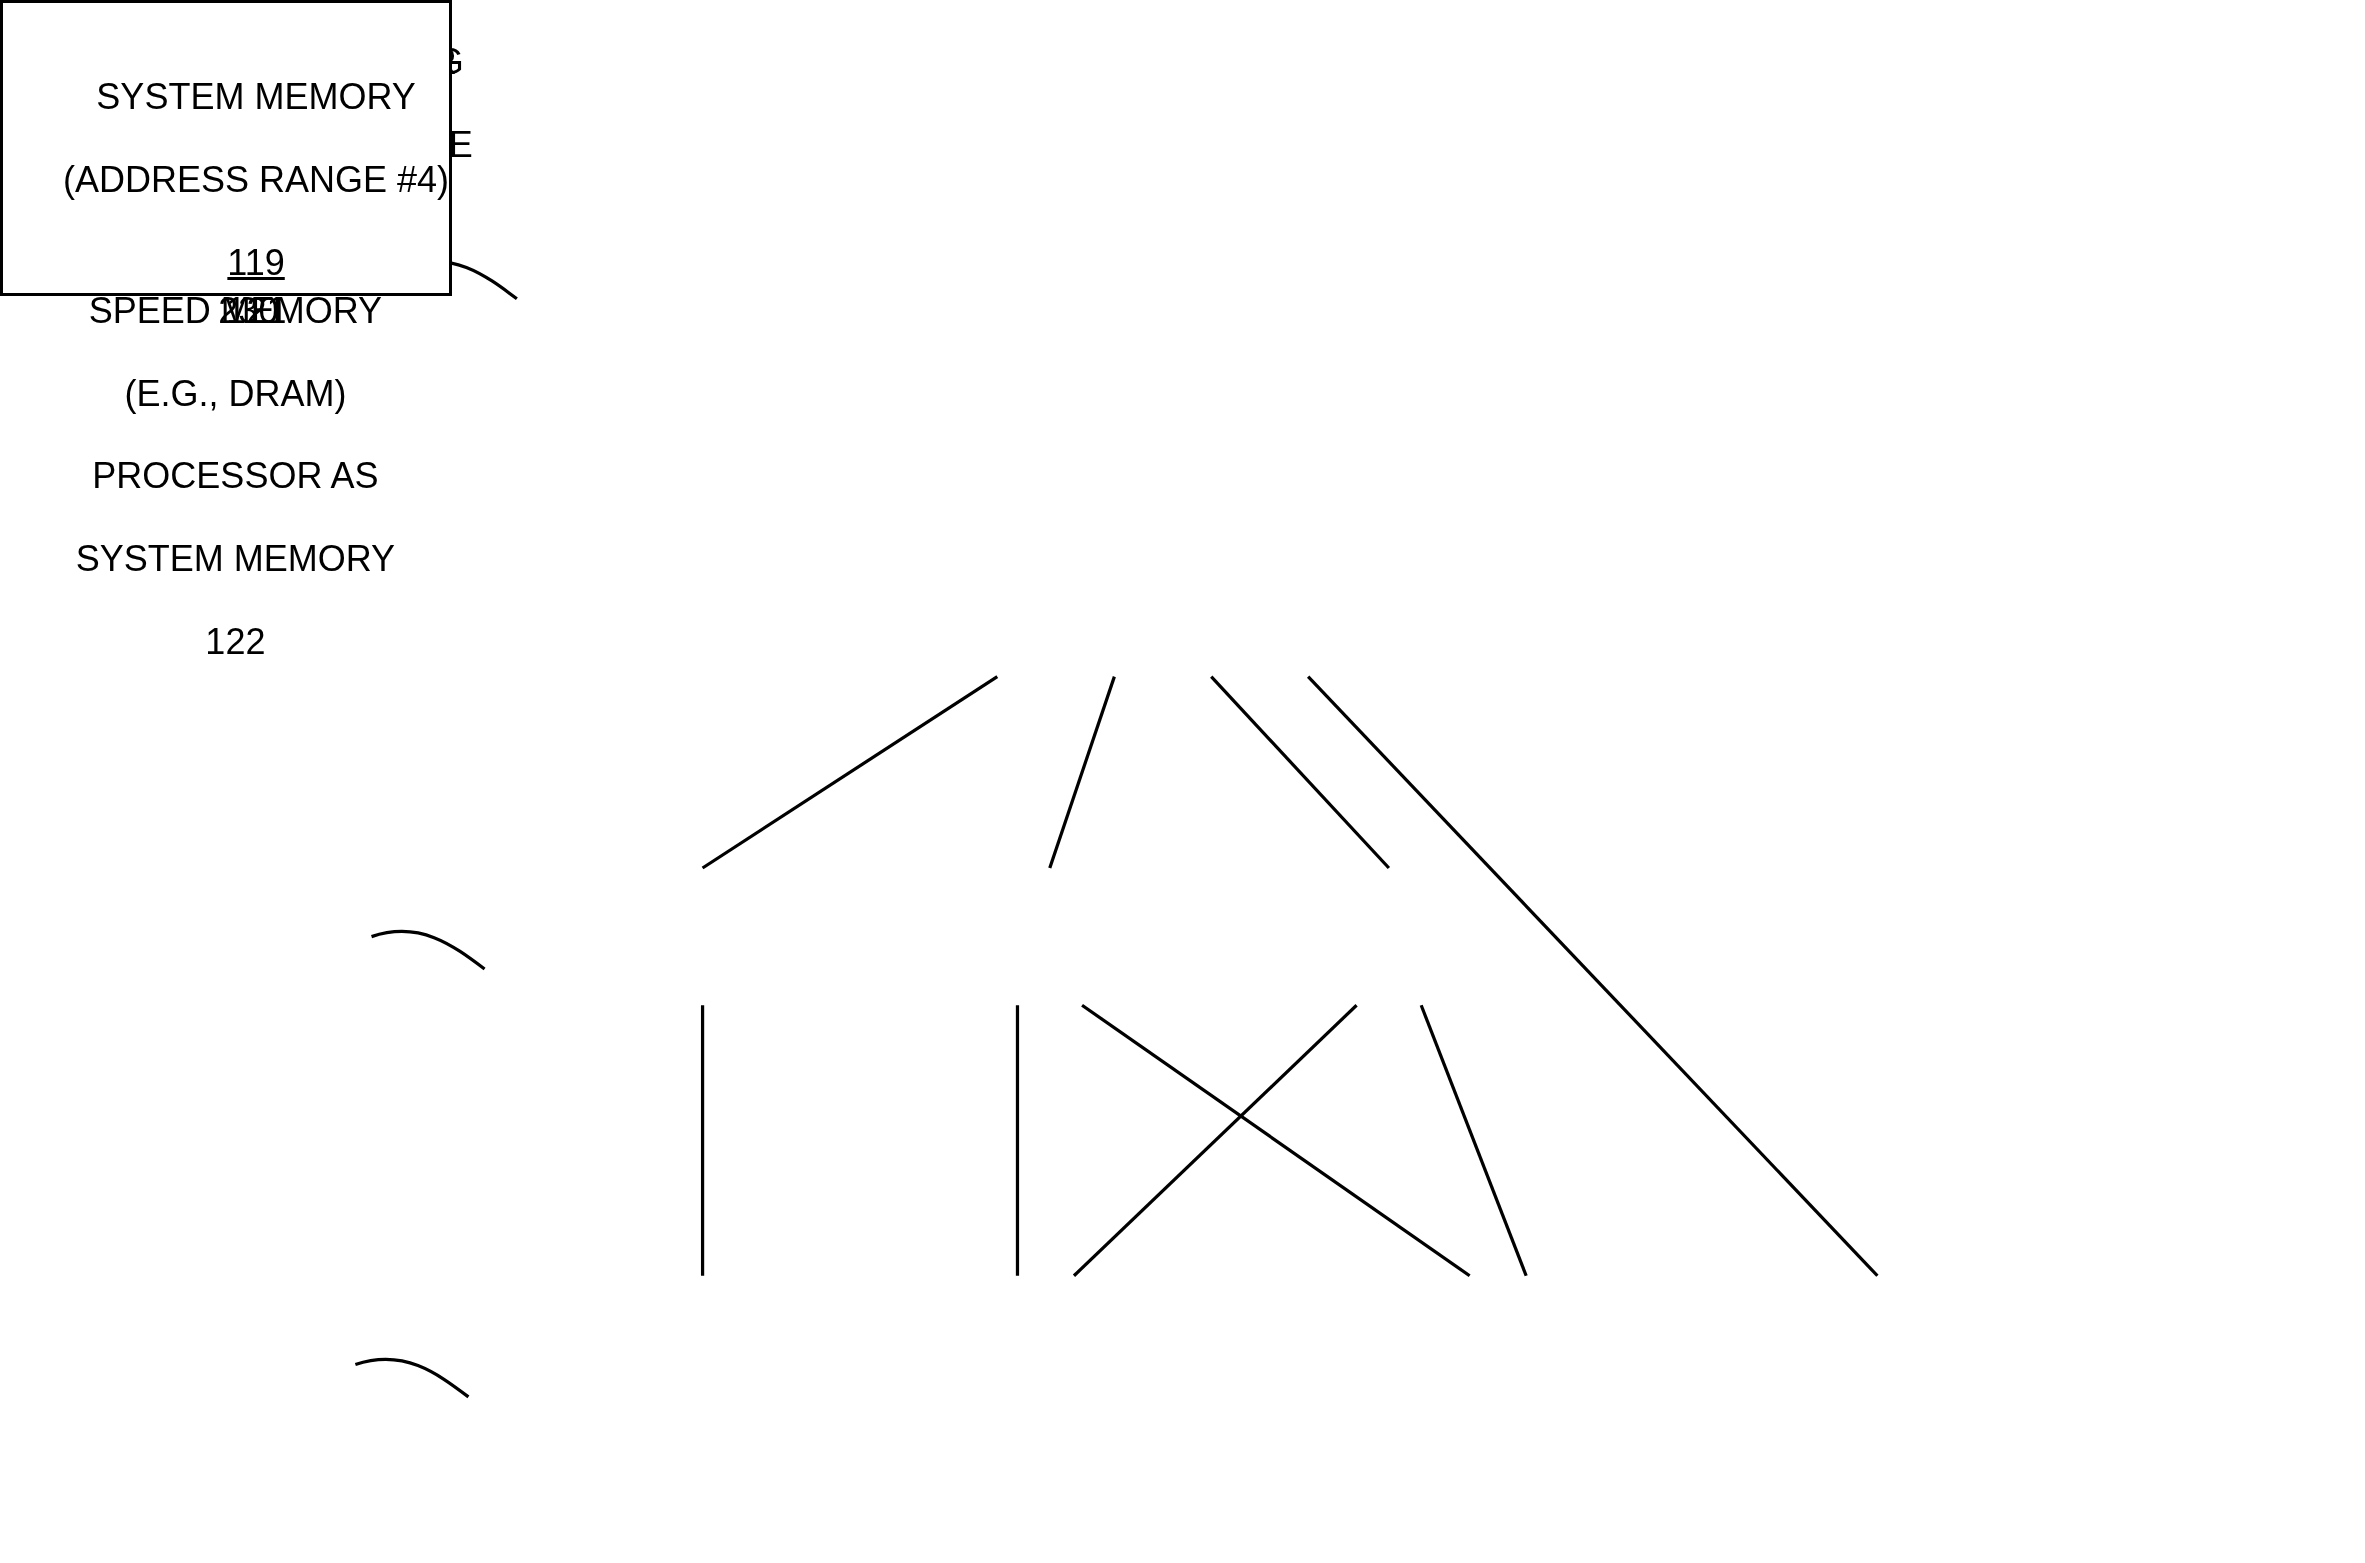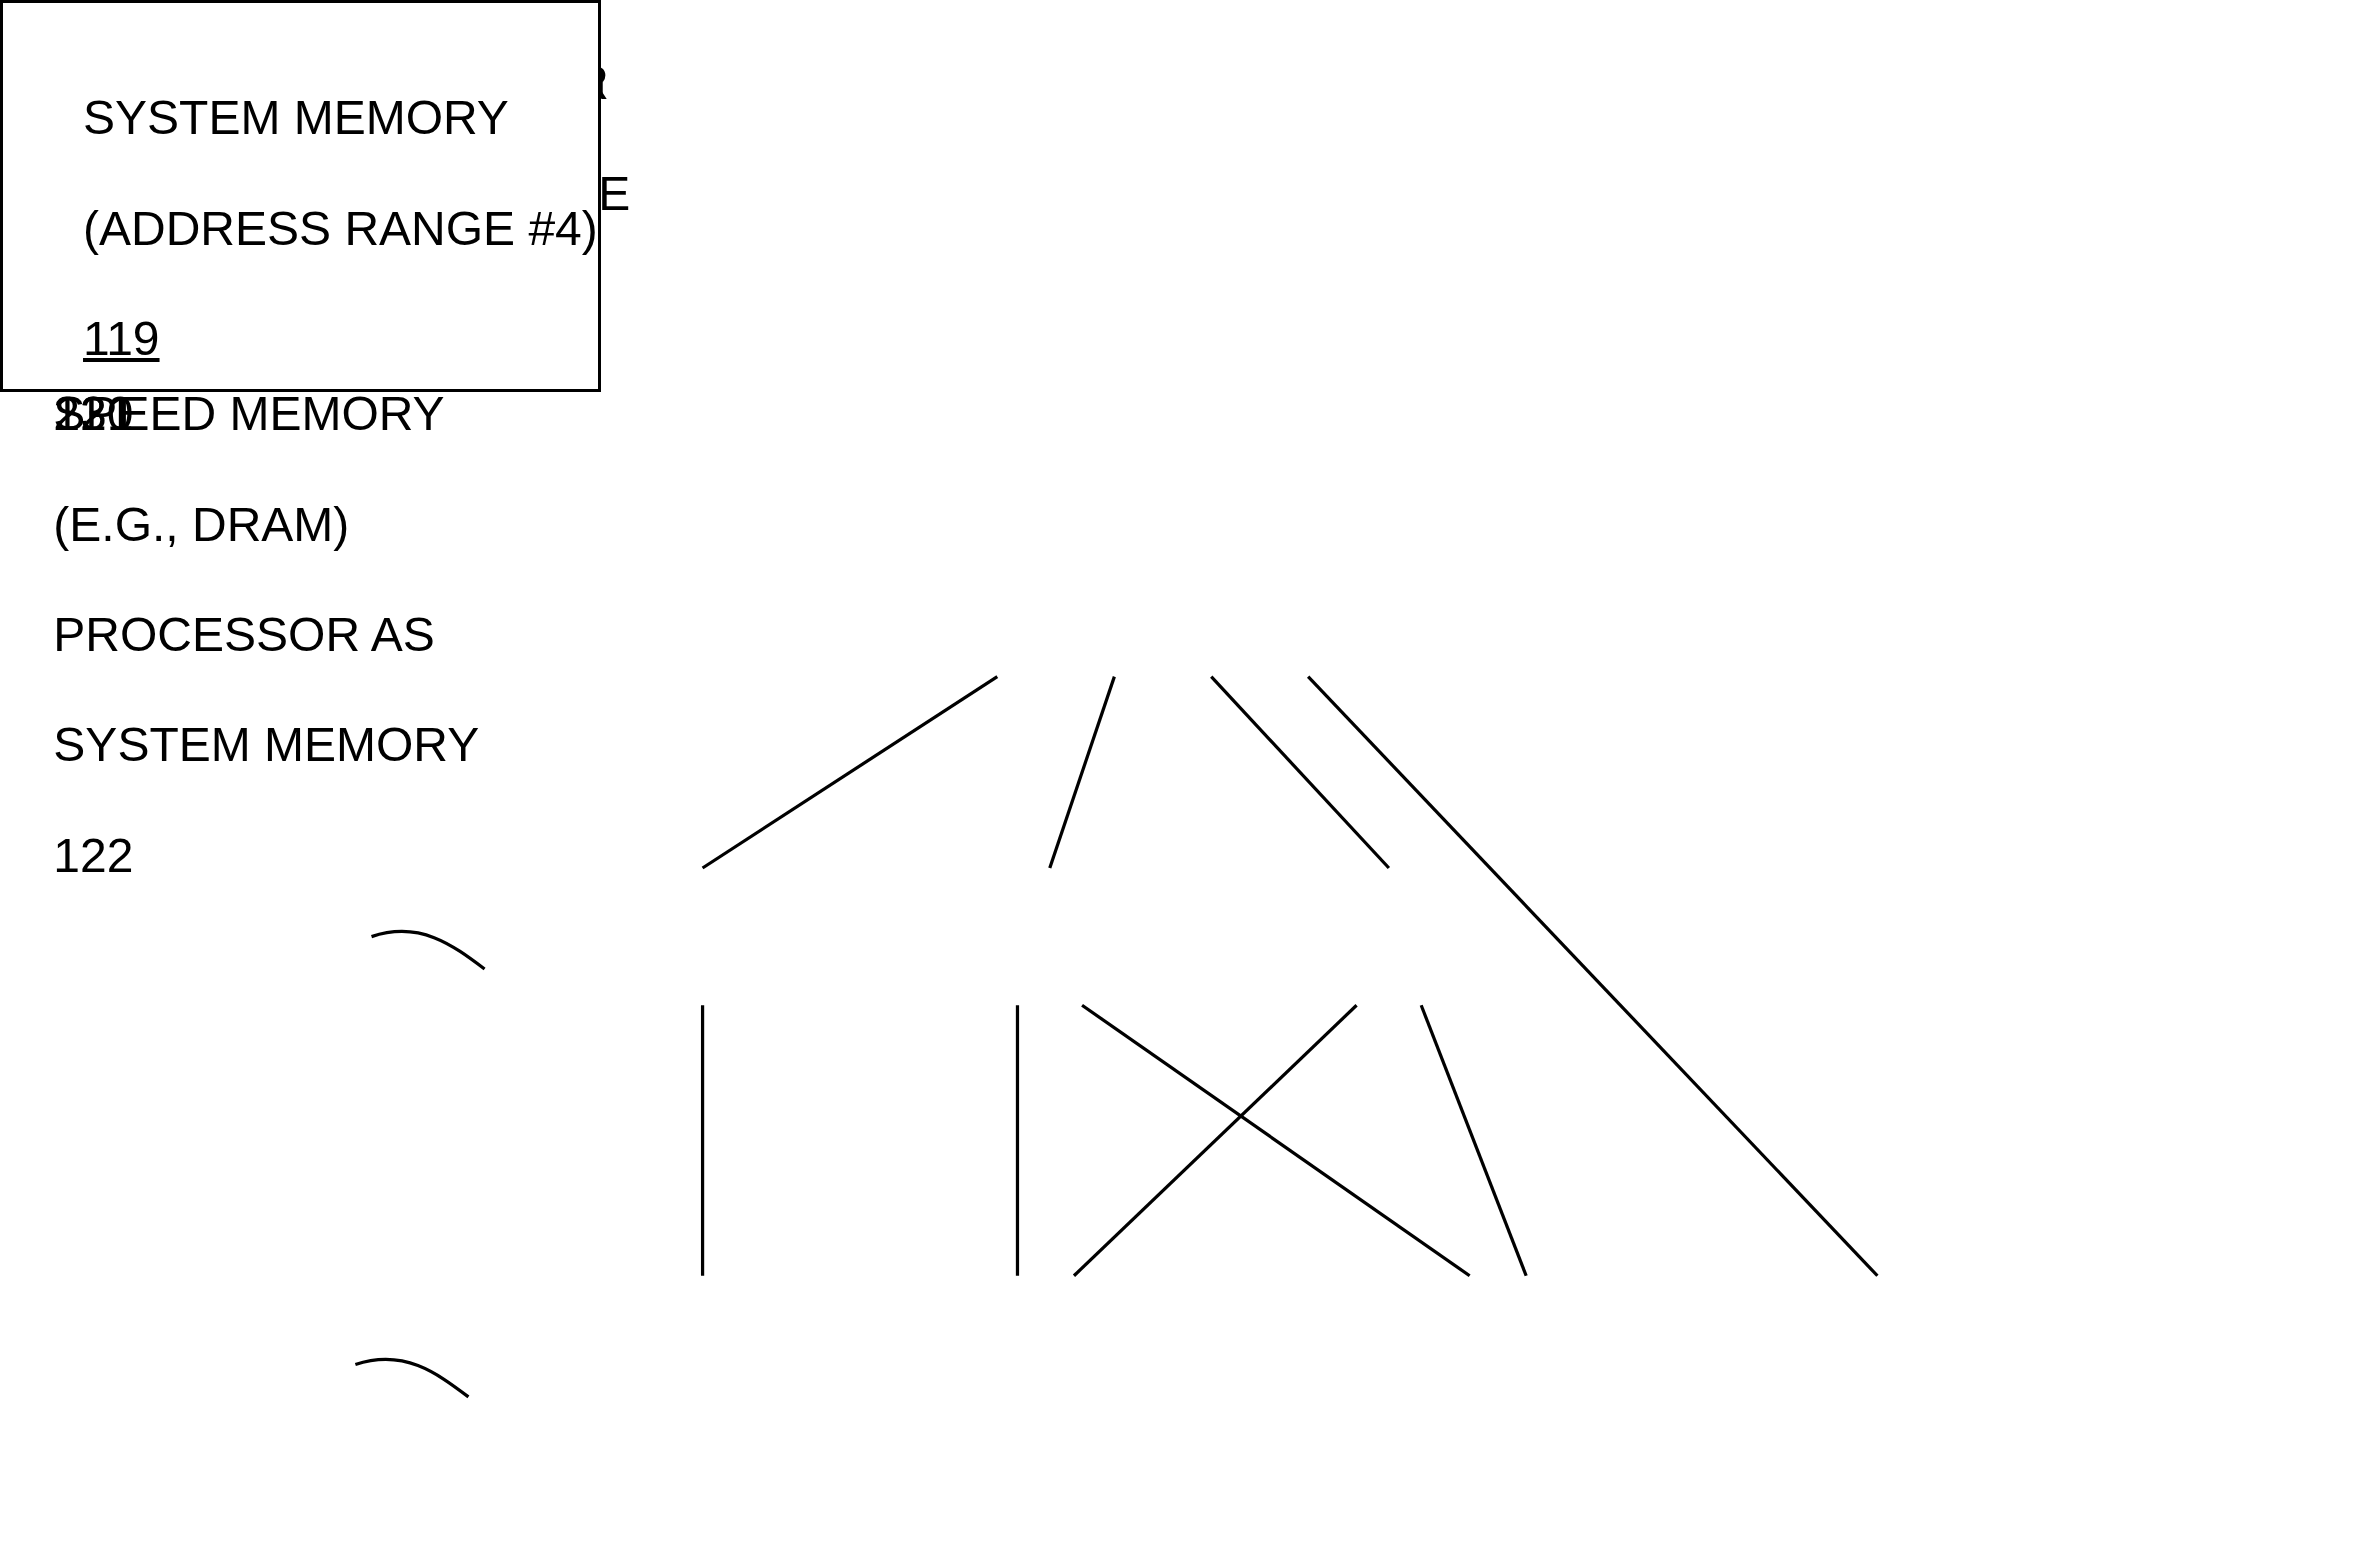--- a/index.html
+++ b/index.html
@@ -26,21 +26,22 @@
     background: transparent;
     border-radius: 29px;
   }
   .small-dashed {
     position: absolute;
     border: 2.4px dashed #000;
     background: #fff;
   }
   .label {
     position: absolute;
-    font-size: 48px;
+    font-size: 36px;
+    text-align: center;
     line-height: 1.15;
     white-space: pre;
   }
   .und { text-decoration: underline; margin-top: 30px; }
   .center-row {
     position: absolute;
     left: 0; right: 0;
     display: flex;
     justify-content: center;
     gap: 14.5px;

